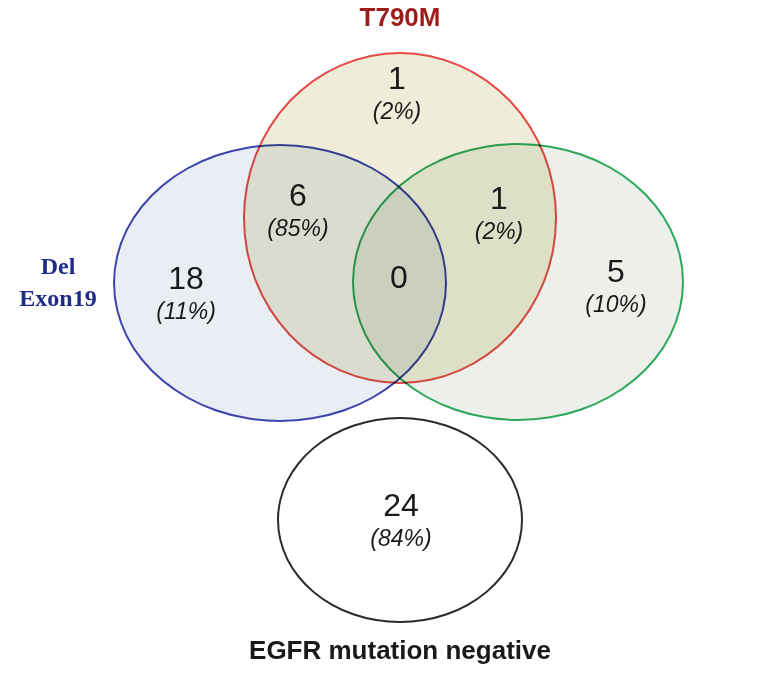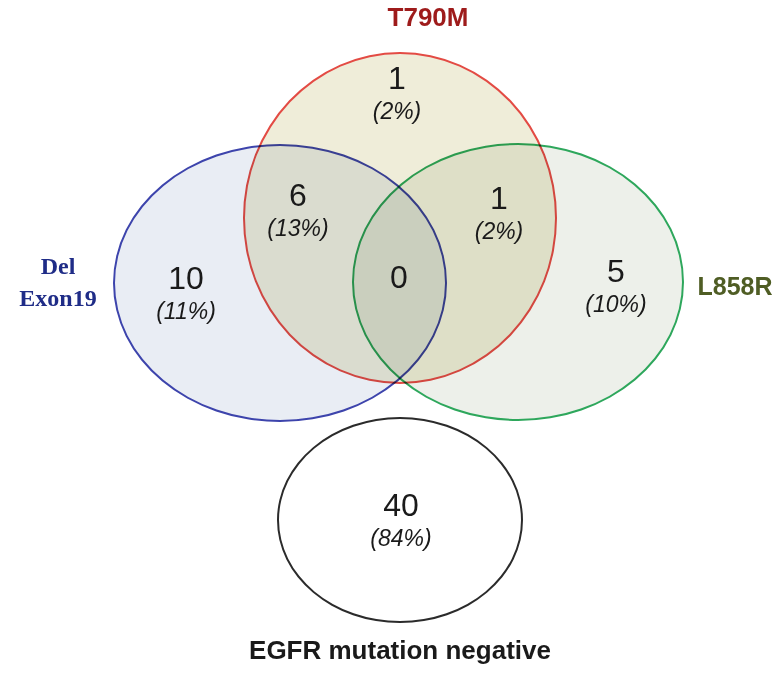--- a/index.html
+++ b/index.html
@@ -78,21 +78,20 @@
     transform: translateX(-50%);
     text-align: center;
     font-weight: bold;
     z-index: 3;
     white-space: nowrap;
   }
   .label-t790m {
     left: 400px; top: 2px;
     font-size: 26px;
     color: #9E1B1B;
-    margin-left: 28px;
   }
   .label-del {
     left: 58px; top: 250px;
     font-size: 24px;
     line-height: 32px;
     color: #1F2C87;
     font-family: Liberation Serif, serif;
   }
   .label-l858r {
     left: 735px; top: 272px;
@@ -117,55 +116,52 @@
 
   <div class="set-label label-t790m">
     <span>T790M</span>
   </div>
 
   <div class="set-label label-del">
     <div>Del</div>
     <div>Exon19</div>
   </div>
 
-  <div class="set-label label-l858r">
-    <span>L858R</span>
-  </div>
 
   <div class="set-label label-egfr-neg">
     <span>EGFR mutation negative</span>
   </div>
 
   <div class="region region-t790m-only">
     <div class="num">1</div>
     <div class="pct">(2%)</div>
   </div>
 
   <div class="region region-del-t790m">
     <div class="num">6</div>
-    <div class="pct">(13%)</div>
+    <div class="pct">(85%)</div>
   </div>
 
   <div class="region region-t790m-l858r">
     <div class="num">1</div>
     <div class="pct">(2%)</div>
   </div>
 
   <div class="region region-triple">
     <div class="num">0</div>
   </div>
 
   <div class="region region-del-only">
-    <div class="num">10</div>
+    <div class="num">18</div>
     <div class="pct">(11%)</div>
   </div>
 
   <div class="region region-l858r-only">
     <div class="num">5</div>
     <div class="pct">(10%)</div>
   </div>
 
   <div class="region region-egfr-neg">
-    <div class="num">40</div>
+    <div class="num">24</div>
     <div class="pct">(84%)</div>
   </div>
 
 </div>
 
 </body></html>

